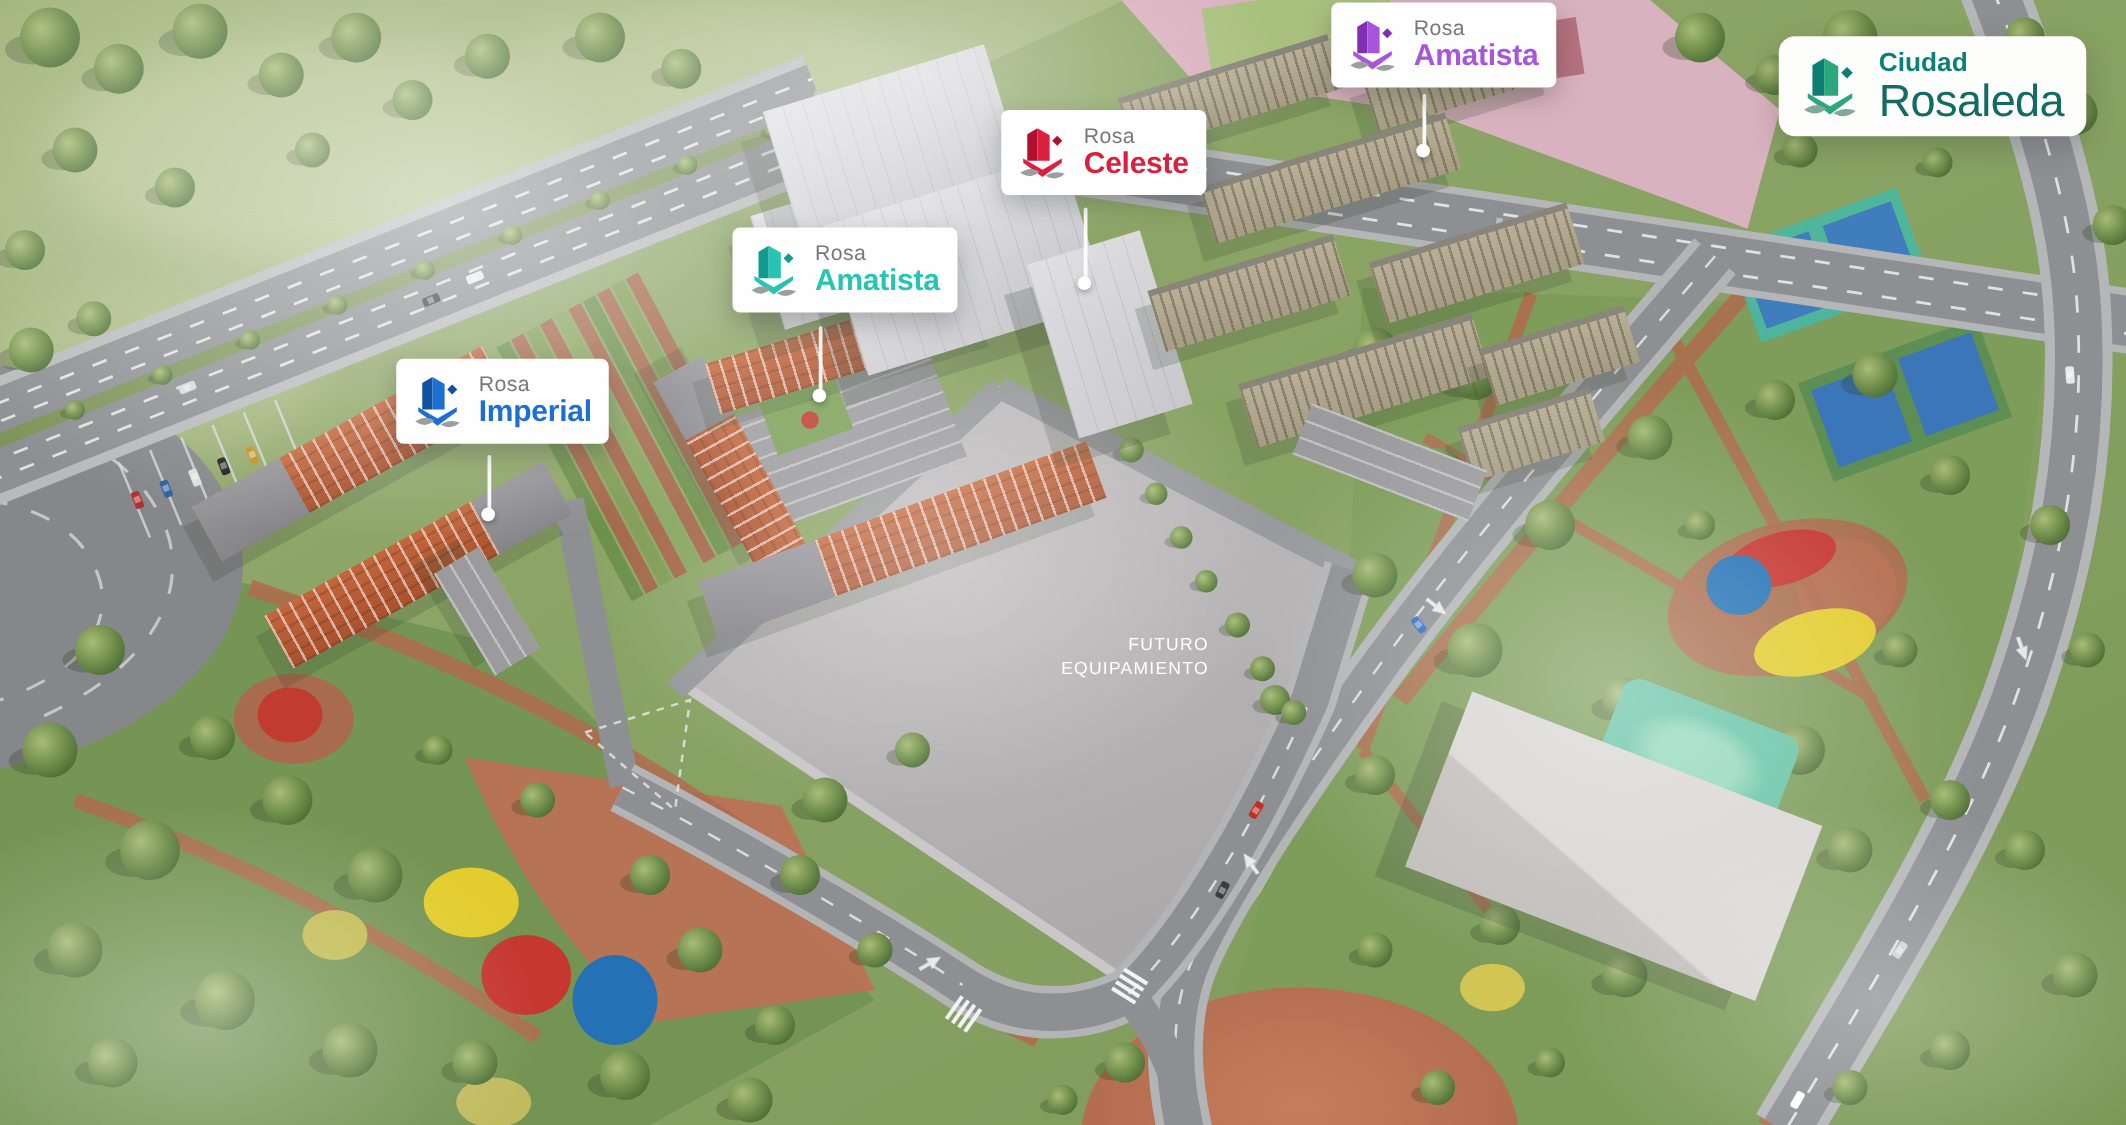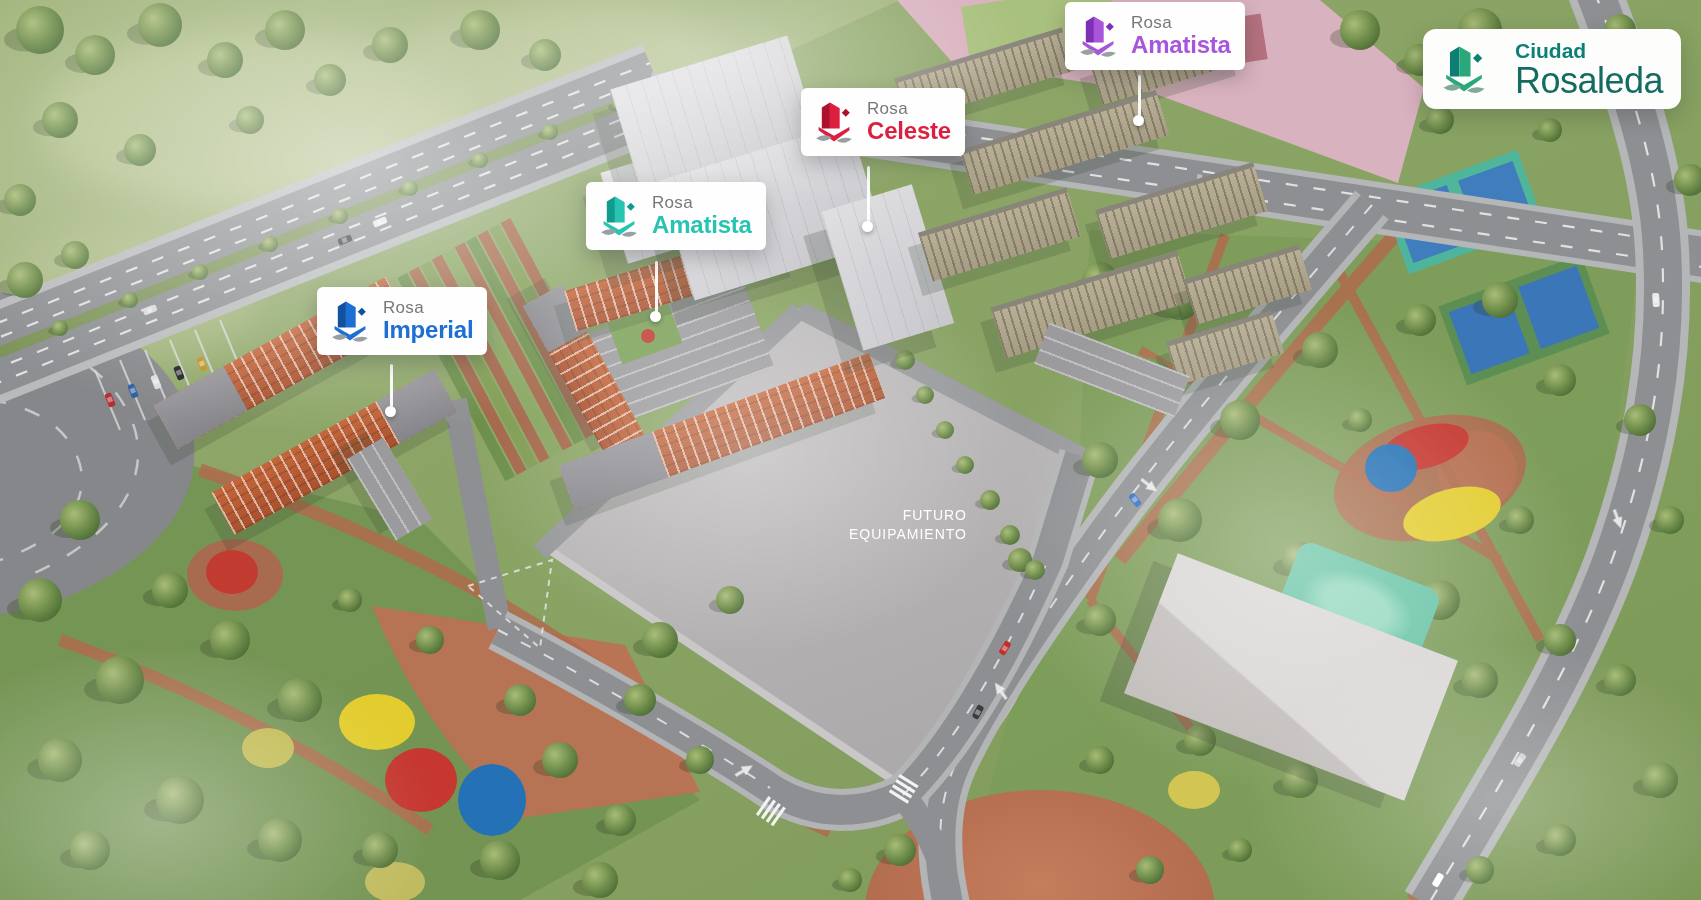--- a/index.html
+++ b/index.html
@@ -35,21 +35,21 @@
   .badge{position:absolute;display:flex;align-items:center;gap:10px;background:#fefefe;
          border-radius:6px;padding:8px 14px 8px 10px;box-shadow:0 8px 20px rgba(30,35,40,.25);}
   .badge .b1{font-size:17px;color:#77787b;letter-spacing:.3px;line-height:1.05;}
   .badge .b2{font-size:24px;font-weight:bold;color:var(--c1);letter-spacing:-.2px;line-height:1.05;}
   .bicon{width:46px;height:52px;flex:0 0 auto;}
   .bicon .p1{fill:var(--c1);} .bicon .p2{fill:var(--c2);} .bicon .pleaf{fill:#9aa0a2;}
   .stem{position:absolute;width:3px;background:rgba(255,255,255,.95);border-radius:2px;}
   .dot{position:absolute;width:11px;height:11px;border-radius:50%;background:#fff;
        box-shadow:0 2px 5px rgba(0,0,0,.3);}
   
-  #logo-card{position:absolute;display:flex;align-items:center;gap:24px;background:#fdfdfc;
+  #logo-card{position:absolute;display:flex;align-items:center;gap:12px;background:#fdfdfc;
          border-radius:13px;padding:10px 18px 10px 14px;box-shadow:0 8px 22px rgba(30,35,40,.22);}
   #logo-card .l1{font-size:21px;font-weight:bold;color:var(--t1);line-height:1.1;}
   #logo-card .l2{font-size:36px;font-weight:normal;color:var(--t2);letter-spacing:-.5px;line-height:1.0;}
   #logo-card .bicon{width:54px;height:60px;}
   #logo-card .pleaf{fill:#82a89a;}
   
   #futuro-label{position:absolute;text-align:right;color:#fff;font-size:14px;
       letter-spacing:1px;line-height:1.35;font-weight:normal;}
 </style>
 </head>

